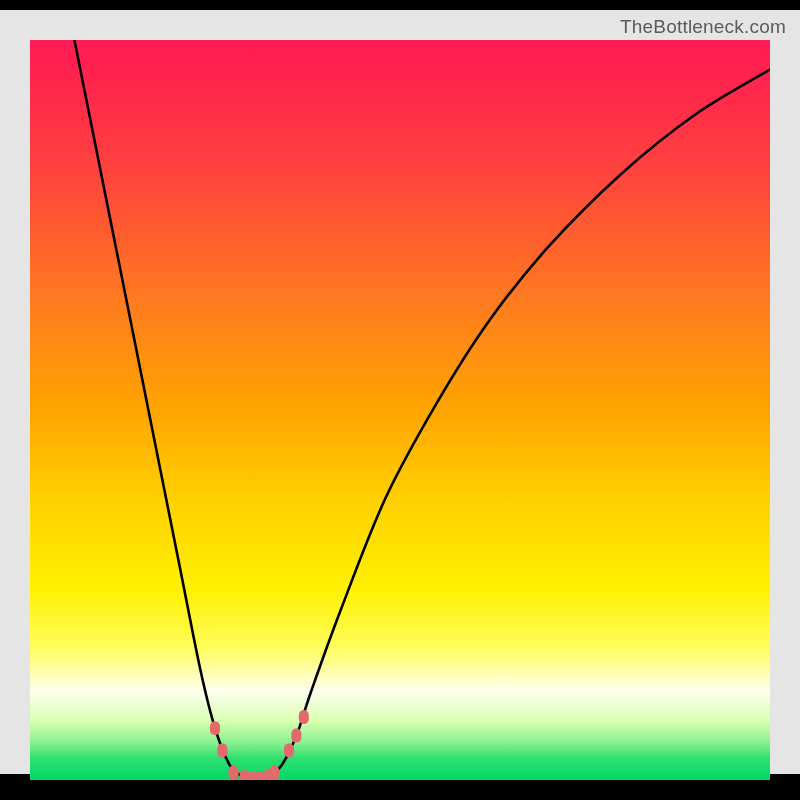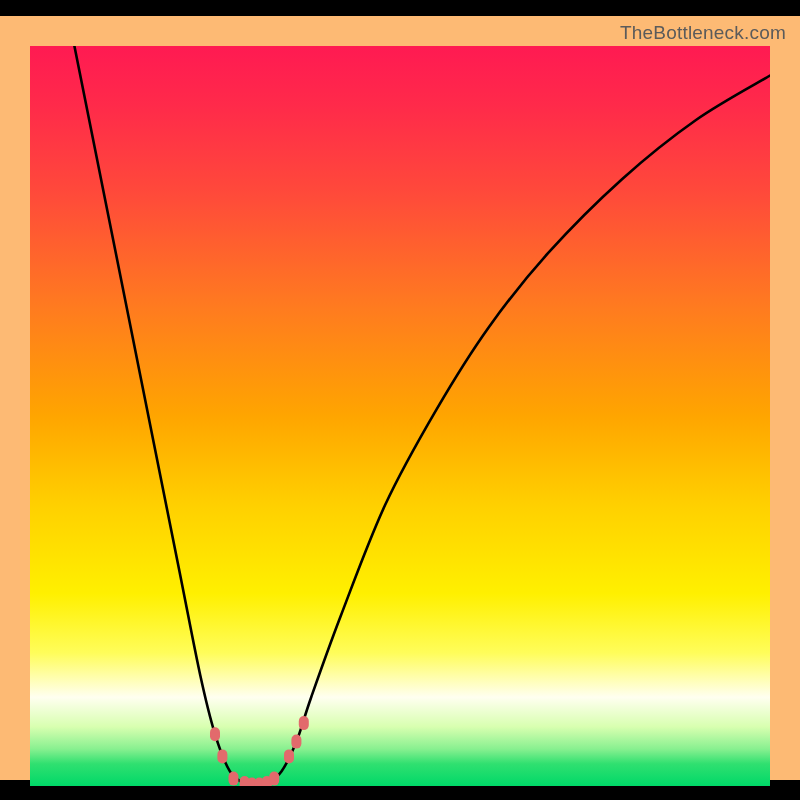--- a/index.html
+++ b/index.html
@@ -1,16 +1,16 @@
 <!DOCTYPE html>
 <html><head>
 <meta charset="utf-8">
 <style>
   html,body{margin:0;padding:0;width:800px;height:800px;background:#000;overflow:hidden;font-family:Arial,Helvetica,sans-serif}
-  .frame{position:absolute;left:0;top:16px;width:800px;height:764px;background:#fdba74}
+  .frame{position:absolute;left:0;top:10px;width:800px;height:764px;background:#e5e5e5}
   .plot{position:absolute;left:30px;top:30px;width:740px;height:740px;overflow:hidden}
   .grad{position:absolute;left:0;top:0;width:100%;height:100%;
     background:linear-gradient(to bottom,
       #ff1a52 0%,
       #ff2a4a 8%,
       #ff4a3a 20%,
       #ff7a20 35%,
       #ffa500 50%,
       #ffd000 62%,
       #fff000 74%,

